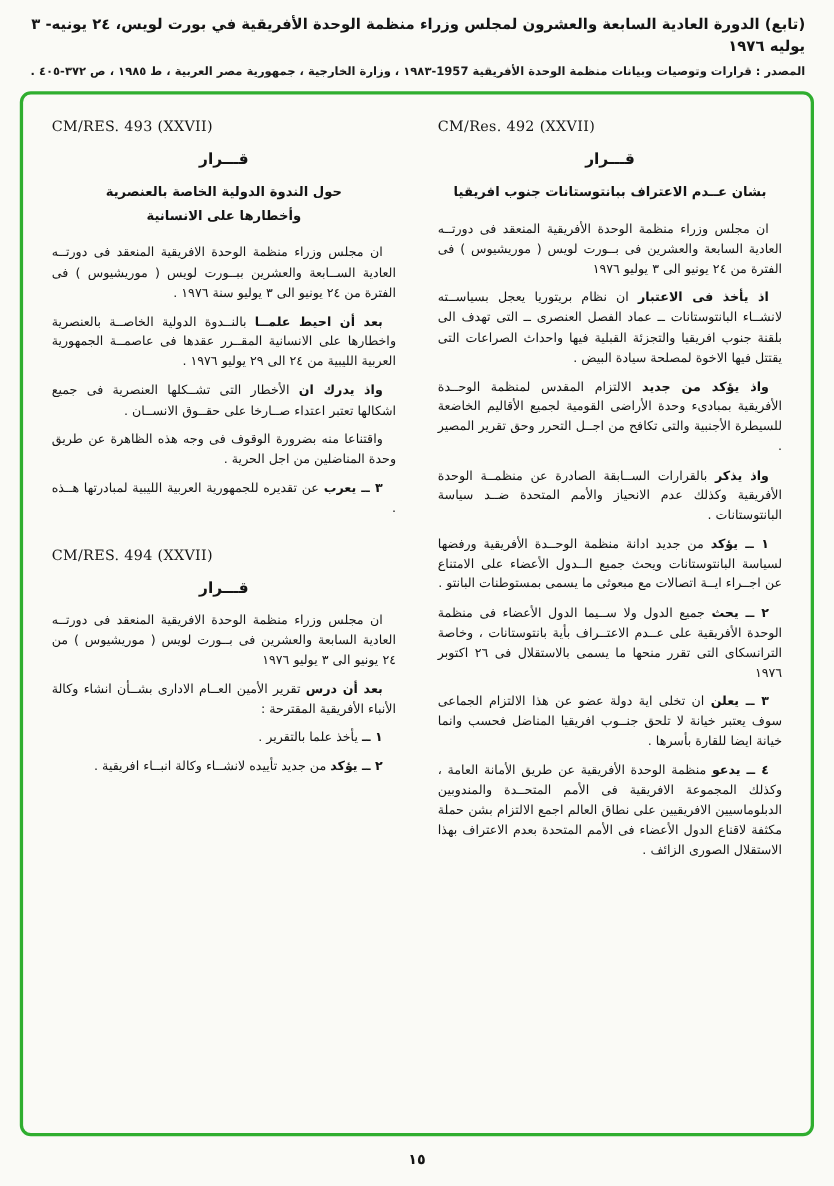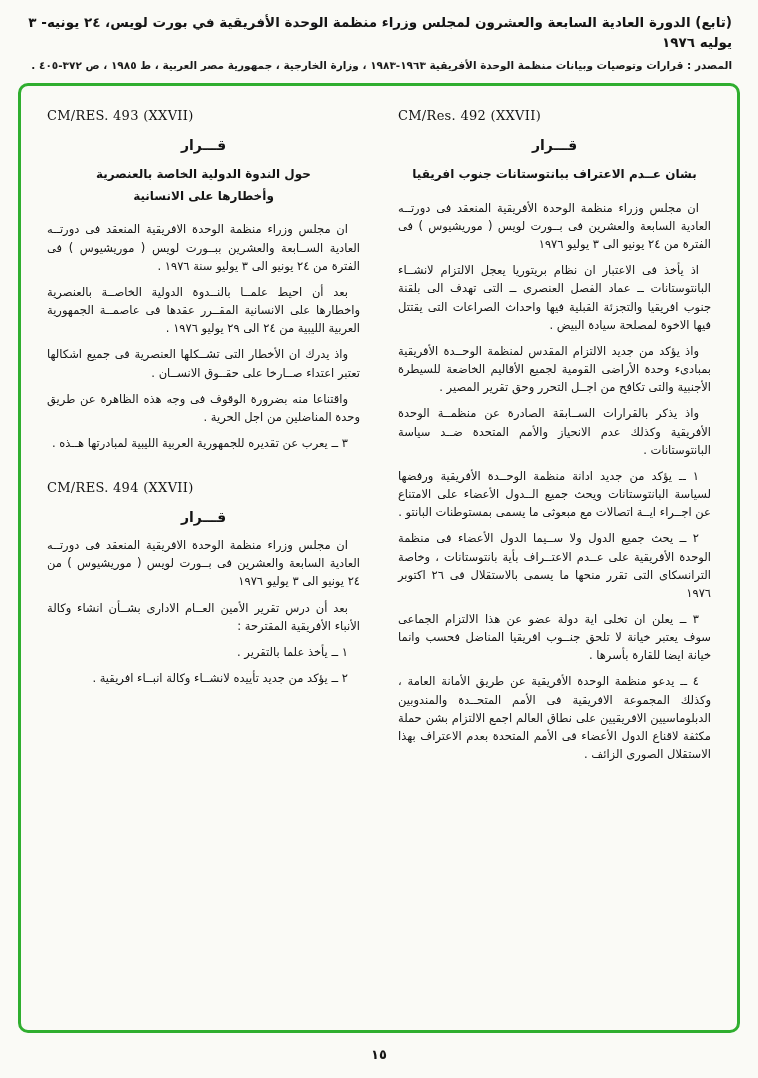--- a/index.html
+++ b/index.html
@@ -40,46 +40,46 @@
     text-align: center; font-weight: bold;
     font-size: 12px; line-height: 1.8;
     white-space: pre-line;
     margin-bottom: 13px;
   }
   .para {
     direction: rtl; text-align: justify;
     font-size: 11.5px; line-height: 1.58;
     margin: 0 0 8px 0; text-indent: 12px;
   }
-  .para .lead { font-weight: normal; margin-top: 40px; }
+  .para .lead { font-weight: bold; margin-top: 40px; }
   .section-next { margin-top: 28px; }
 
   .page-number {
     text-align: center; font-weight: bold;
     font-size: 13px; margin-top: 14px;
   }
 </style>
 </head>
 <body>
 
 <div class="page-header">
   <div class="header-line1">(تابع) الدورة العادية السابعة والعشرون لمجلس وزراء منظمة الوحدة الأفريقية في بورت لويس، ٢٤ يونيه- ٣ يوليه ١٩٧٦</div>
-  <div class="header-line2">المصدر :  قرارات وتوصيات وبيانات منظمة الوحدة الأفريقية ١٩٦٣-١٩٨٣ ، وزارة الخارجية ، جمهورية مصر العربية ، ط ١٩٨٥ ، ص ٣٧٢-٤٠٥ .</div>
+  <div class="header-line2">المصدر :  قرارات وتوصيات وبيانات منظمة الوحدة الأفريقية 1957-١٩٨٣ ، وزارة الخارجية ، جمهورية مصر العربية ، ط ١٩٨٥ ، ص ٣٧٢-٤٠٥ .</div>
 </div>
 
 <div class="green-box">
   <div class="columns">
 
     <div class="column">
       <div class="res-code">CM/Res. 492 (XXVII)</div>
       <div class="res-heading">قـــرار</div>
       <div class="res-title">بشان عــدم الاعتراف ببانتوستانات جنوب افريقيا</div>
 
       <p class="para"><b class="lead"></b><span>ان مجلس وزراء منظمة الوحدة الأفريقية المنعقد فى دورتــه العادية السابعة والعشرين فى بــورت لويس ( موريشيوس ) فى الفترة من ٢٤ يونيو الى ٣ يوليو ١٩٧٦</span></p>
-      <p class="para"><b class="lead">اذ يأخذ فى الاعتبار</b><span> ان نظام بريتوريا يعجل الالتزام لانشــاء البانتوستانات ــ عماد الفصل العنصرى ــ التى تهدف الى بلقنة جنوب افريقيا والتجزئة القبلية فيها واحداث الصراعات التى يقتتل فيها الاخوة لمصلحة سيادة البيض .</span></p>
+      <p class="para"><b class="lead">اذ يأخذ فى الاعتبار</b><span> ان نظام بريتوريا يعجل بسياســته لانشــاء البانتوستانات ــ عماد الفصل العنصرى ــ التى تهدف الى بلقنة جنوب افريقيا والتجزئة القبلية فيها واحداث الصراعات التى يقتتل فيها الاخوة لمصلحة سيادة البيض .</span></p>
       <p class="para"><b class="lead">واذ يؤكد من جديد</b><span> الالتزام المقدس لمنظمة الوحــدة الأفريقية بمبادىء وحدة الأراضى القومية لجميع الأقاليم الخاضعة للسيطرة الأجنبية والتى تكافح من اجــل التحرر وحق تقرير المصير .</span></p>
       <p class="para"><b class="lead">واذ يذكر</b><span> بالقرارات الســابقة الصادرة عن منظمــة الوحدة الأفريقية وكذلك عدم الانحياز والأمم المتحدة ضــد سياسة البانتوستانات .</span></p>
       <p class="para"><b class="lead">١ ــ يؤكد</b><span> من جديد ادانة منظمة الوحــدة الأفريقية ورفضها لسياسة البانتوستانات ويحث جميع الــدول الأعضاء على الامتناع عن اجــراء ايــة اتصالات مع مبعوثى ما يسمى بمستوطنات البانتو .</span></p>
       <p class="para"><b class="lead">٢ ــ يحث</b><span> جميع الدول ولا ســيما الدول الأعضاء فى منظمة الوحدة الأفريقية على عــدم الاعتــراف بأية بانتوستانات ، وخاصة الترانسكاى التى تقرر منحها ما يسمى بالاستقلال فى ٢٦ اكتوبر ١٩٧٦</span></p>
       <p class="para"><b class="lead">٣ ــ يعلن</b><span> ان تخلى اية دولة عضو عن هذا الالتزام الجماعى سوف يعتبر خيانة لا تلحق جنــوب افريقيا المناضل فحسب وانما خيانة ايضا للقارة بأسرها .</span></p>
       <p class="para"><b class="lead">٤ ــ يدعو</b><span> منظمة الوحدة الأفريقية عن طريق الأمانة العامة ، وكذلك المجموعة الافريقية فى الأمم المتحــدة والمندوبين الدبلوماسيين الافريقيين على نطاق العالم اجمع الالتزام بشن حملة مكثفة لاقناع الدول الأعضاء فى الأمم المتحدة بعدم الاعتراف بهذا الاستقلال الصورى الزائف .</span></p>
     </div>
 
     <div class="column">
       <div class="res-code">CM/RES. 493 (XXVII)</div>

